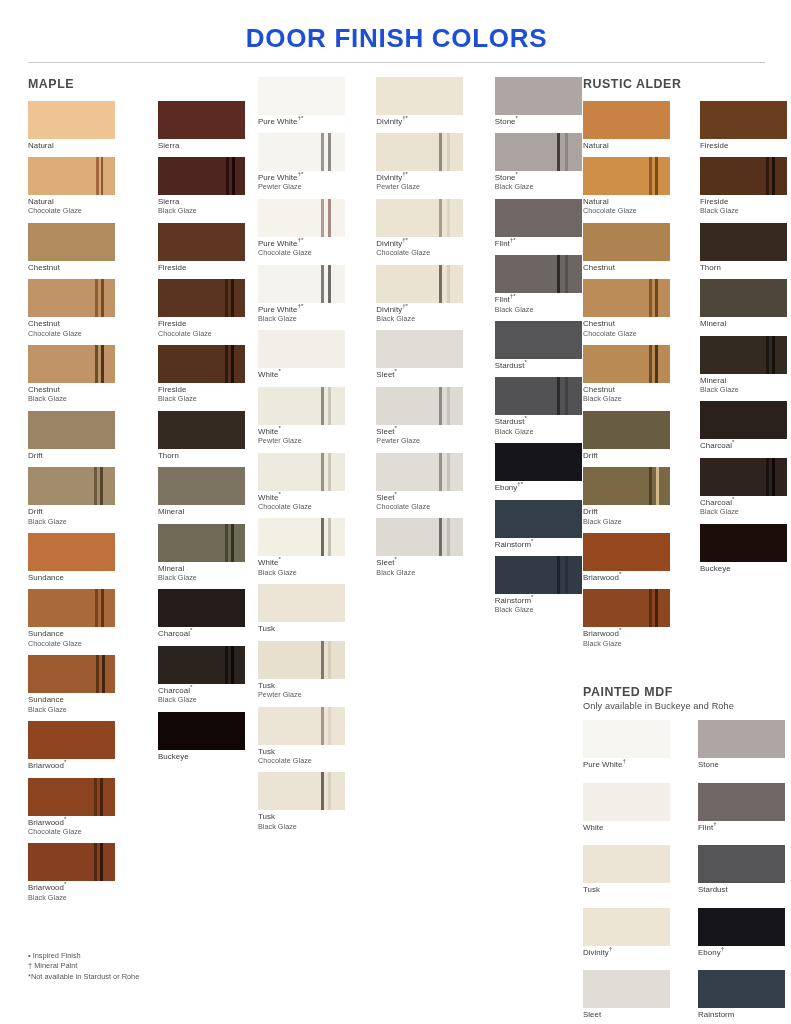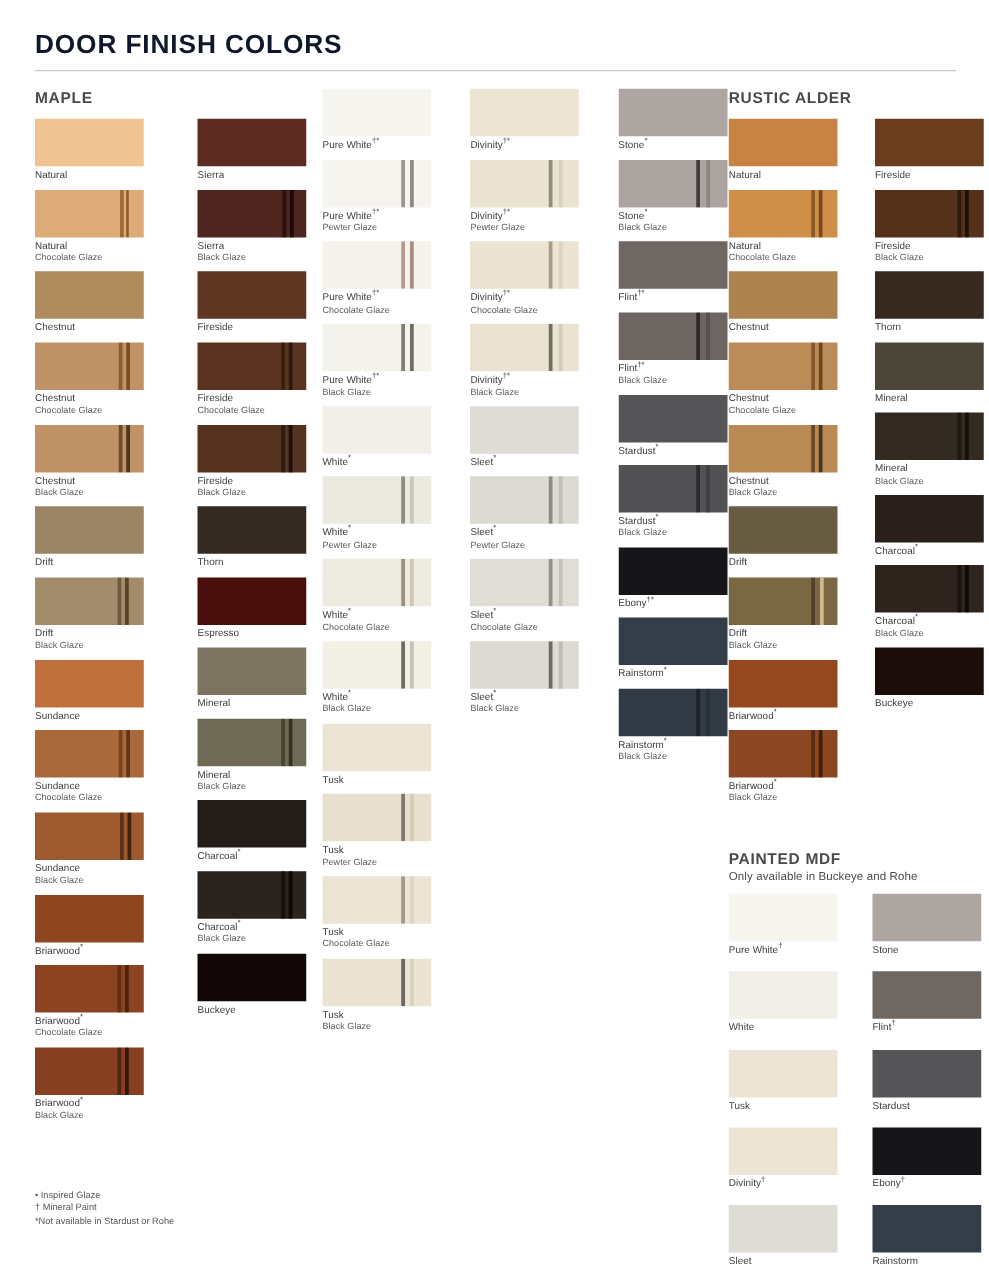--- a/index.html
+++ b/index.html
@@ -14,26 +14,27 @@
     position: relative;
     overflow: hidden;
   }
   .page {
     width: 791px; height: 1024px;
     padding: 18px 26px 10px 28px;
     position: relative;
   }
   
   .page-title {
-    font-size: 21px;
+    font-size: 26px;
     font-weight: bold;
     letter-spacing: 0.7px;
-    color: #0f172a;
+    color: #1d4ed8;
     margin: 6px 0 9px 0;
     line-height: 1.1;
+    text-align: center;
   }
   .title-rule {
     height: 1px;
     background: #c9c9c9;
     margin: 0 0 14px 0;
     width: 737px;
   }
   
   .columns {
     display: flex;
@@ -229,24 +230,20 @@
                 <div class="stripe" style="background: rgb(45, 26, 14); left: 77%; width: 3px;"></div>
                 <div class="stripe" style="background: rgb(29, 15, 7); left: 84%; width: 3px;"></div>
               </div>
               <div class="chip-label">Fireside<span class="sub">Black Glaze</span></div>
             </div>
             <div class="chip-wrap">
               <div class="chip" style="background: rgb(53, 42, 34);"></div>
               <div class="chip-label">Thorn</div>
             </div>
             <div class="chip-wrap">
-              <div class="chip" style="background: rgb(74, 14, 12);"></div>
-              <div class="chip-label">Espresso</div>
-            </div>
-            <div class="chip-wrap">
               <div class="chip" style="background: rgb(124, 116, 97);"></div>
               <div class="chip-label">Mineral</div>
             </div>
             <div class="chip-wrap">
               <div class="chip" style="background: rgb(110, 106, 85);">
                 <div class="stripe" style="background: rgb(71, 68, 47); left: 77%; width: 3px;"></div>
                 <div class="stripe" style="background: rgb(53, 51, 31); left: 84%; width: 3px;"></div>
               </div>
               <div class="chip-label">Mineral<span class="sub">Black Glaze</span></div>
             </div>
@@ -602,18 +599,18 @@
                 <div class="chip-label">Rainstorm</div>
               </div>
             </div>
           </div>
       </div>
     </div>
 
   </div>
 
   <div class="footnotes">
-      <div>• Inspired Glaze</div>
+      <div>• Inspired Finish</div>
       <div>† Mineral Paint</div>
       <div>*Not available in Stardust or Rohe</div>
     </div>
 
 </div>
 
 </body></html>

